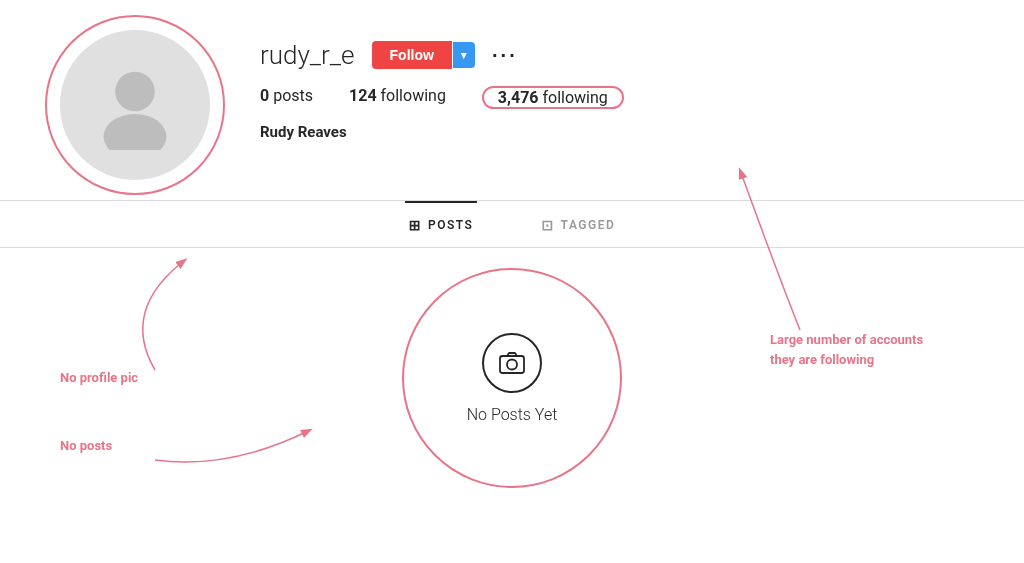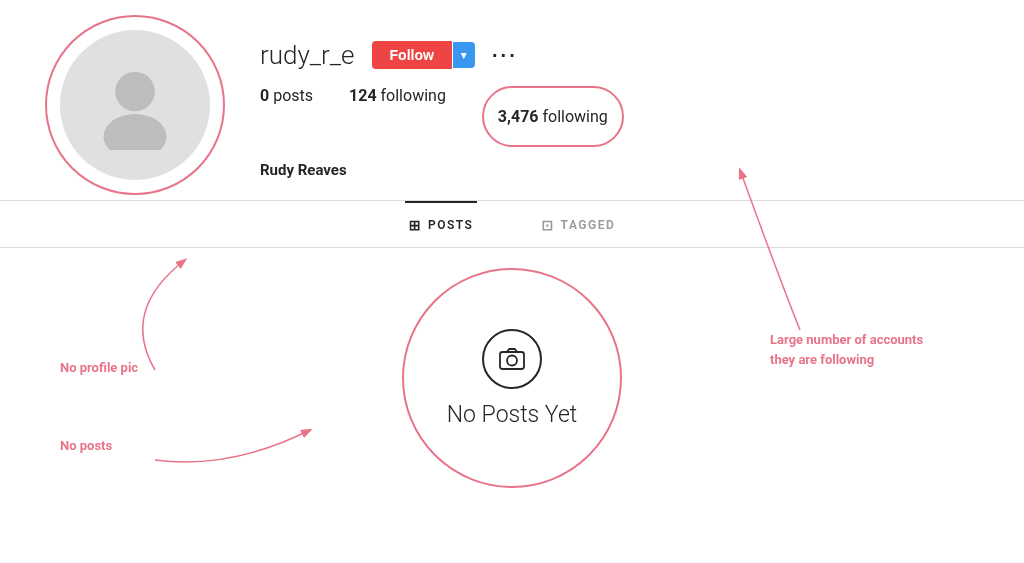--- a/index.html
+++ b/index.html
@@ -121,21 +121,21 @@
     }
 
     .stat-item strong {
       font-weight: 700;
     }
 
     .stat-following {
       position: relative;
       border: 2px solid #e8748a;
       border-radius: 50px;
-      padding: 19px 14px;
+      padding: 0 14px;
     }
 
     .full-name {
       font-size: 15px;
       font-weight: 700;
       color: #262626;
     }
 
     
     .divider {
@@ -212,21 +212,21 @@
       height: 60px;
       border: 2px solid #262626;
       border-radius: 50%;
       display: flex;
       align-items: center;
       justify-content: center;
       margin-bottom: 12px;
     }
 
     .no-posts-text {
-      font-size: 23px;
+      font-size: 16px;
       font-weight: 300;
       color: #262626;
     }
 
     
     .annotation-label {
       position: absolute;
       font-size: 13px;
       color: #e8748a;
       font-weight: 700;
@@ -334,19 +334,19 @@
         <svg width="28" height="28" viewBox="0 0 28 28" fill="none">
           <rect x="2" y="7" width="24" height="17" rx="2.5" stroke="#262626" stroke-width="1.8"></rect>
           <circle cx="14" cy="15.5" r="5" stroke="#262626" stroke-width="1.8"></circle>
           <path d="M9 7L11 4H17L19 7" stroke="#262626" stroke-width="1.8" stroke-linejoin="round"></path>
         </svg>
       </div>
       <span class="no-posts-text">No Posts Yet</span>
     </div>
   </div>
 
-  <div class="annotation-label" style="left: 60px; top: 360px;">No profile pic</div>
+  <div class="annotation-label" style="left: 60px; top: 370px;">No profile pic</div>
   <div class="annotation-label" style="left: 60px; top: 438px;">No posts</div>
   <div class="annotation-label" style="left: 770px; top: 330px; text-align: left; line-height: 1.5;">
     <span>Large number of accounts<br>they are following</span>
   </div>
 
 </div>
 
 </body></html>

